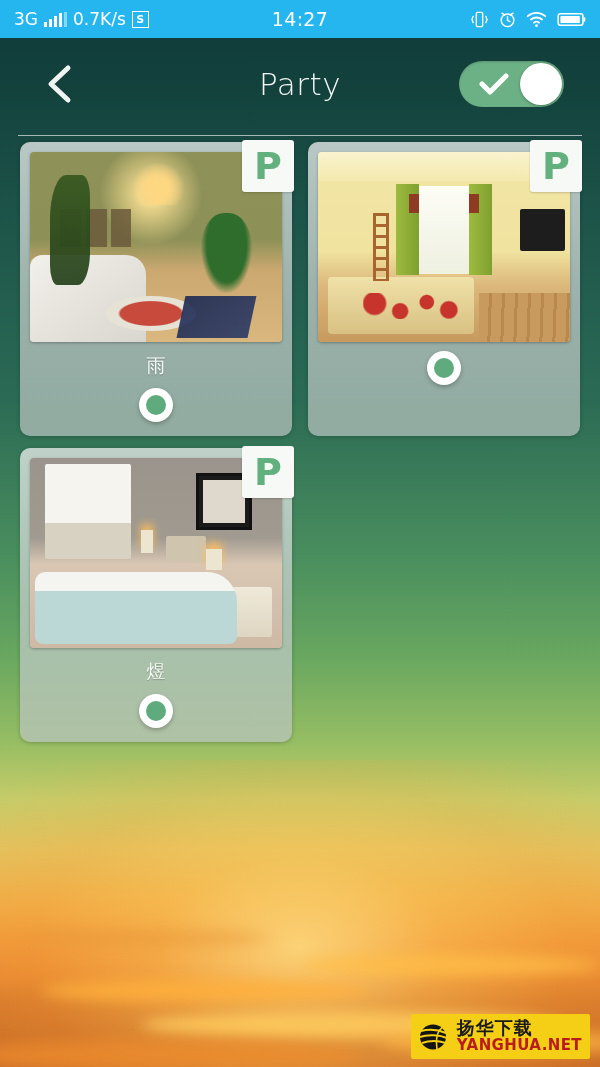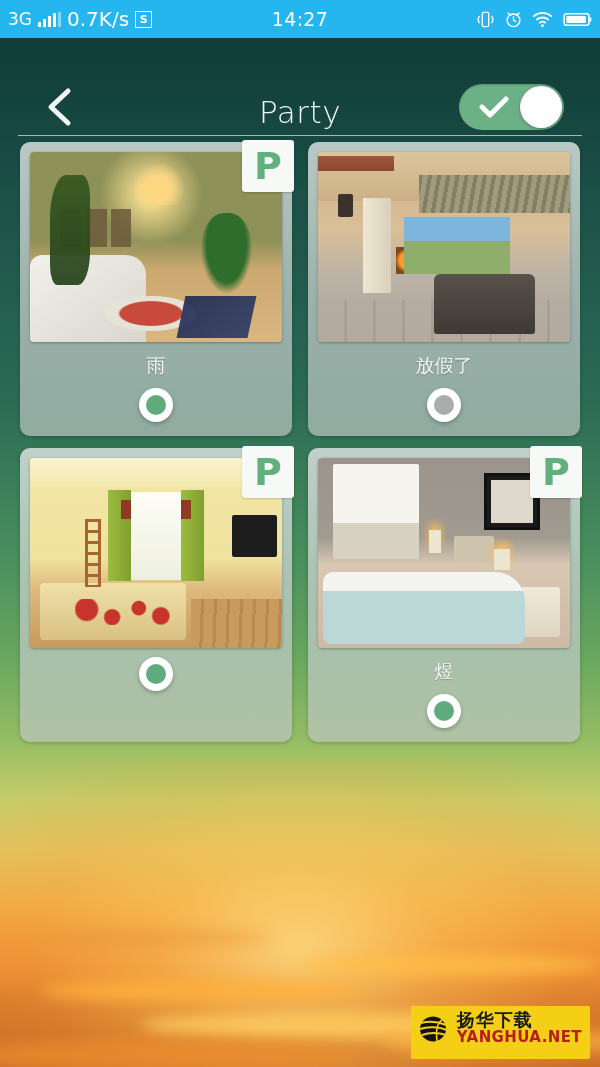--- a/index.html
+++ b/index.html
@@ -64,56 +64,56 @@
   #cloud-e { left: 380px; top: 1030px;width: 260px; height: 24px; background: rgba(255,185,70,0.7); }
   #cloud-f { left: 20px;  top: 930px; width: 250px; height: 16px; background: rgba(232,150,55,0.5); }
 
   
   #status-bar {
     position: relative;
     height: 38px;
     background: #25b6ef;
     display: flex;
     align-items: center;
-    padding: 0 8px;
+    padding: 0 14px;
     color: #ffffff;
     font-size: 17px;
     z-index: 40;
   }
   .sb-left { display: flex; align-items: center; gap: 6px; }
   .sb-center {
     position: absolute; left: 0; right: 0; top: 0; bottom: 0;
     display: flex; align-items: center; justify-content: center;
     font-size: 19px; letter-spacing: .3px; pointer-events: none;
   }
   .sb-right { margin-left: auto; display: flex; align-items: center; gap: 9px; z-index: 2; }
   .net-label { font-size: 17px; }
   .bars { display: flex; align-items: flex-end; gap: 2px; height: 15px; }
   .bars i { display: block; width: 3px; background: #fff; }
   .bars i:nth-child(1) { height: 5px; }
   .bars i:nth-child(2) { height: 8px; }
   .bars i:nth-child(3) { height: 11px; }
   .bars i:nth-child(4) { height: 14px; }
   .bars i:nth-child(5) { height: 15px; opacity: .45; }
-  .speed { font-size: 20px; }
+  .speed { font-size: 17px; }
   .s-box {
     width: 17px; height: 17px;
     border: 1.6px solid #fff;
     font-size: 11px; line-height: 15px; text-align: center;
     font-weight: bold;
   }
   .icon-svg { display: block; }
 
   
   #header {
     position: relative;
     height: 92px;
     z-index: 30;
     display: flex;
-    align-items: flex-end;
+    align-items: center;
     padding: 0 36px;
   }
   #back-button {
     width: 46px; height: 46px;
     display: flex; align-items: center; justify-content: center;
     cursor: pointer;
   }
   #page-title {
     position: absolute;
     left: 0; right: 0;
@@ -425,21 +425,21 @@
   
   #watermark {
     position: absolute;
     right: 10px;
     bottom: 8px;
     z-index: 50;
     background: #f5cf16;
     display: flex;
     align-items: center;
     gap: 6px;
-    padding: 5px 8px 13px 6px;
+    padding: 5px 8px 5px 6px;
     border-radius: 2px;
   }
   #watermark .wm-text { line-height: 1.05; }
   #watermark .wm-cn {
     color: #1a1a1a; font-size: 18px; font-weight: bold; letter-spacing: 1px;
   }
   #watermark .wm-en {
     color: #b91c1c; font-size: 15px; font-weight: bold; letter-spacing: .4px;
   }
 </style>
@@ -539,40 +539,20 @@
       </div>
       <div class="card-badge">P</div>
       <div class="card-label">雨</div>
       <div class="card-toggle-wrap">
         <div class="card-toggle">
           <span class="dot"></span>
         </div>
       </div>
     </div>
 
-    <div class="card">
-      <div class="card-photo">
-        <div class="scene scene-patio">
-          <div class="pt-roofline"></div>
-          <div class="pt-ceiling"></div>
-          <div class="pt-curtain"></div>
-          <div class="pt-lamp"></div>
-          <div class="pt-fire"></div>
-          <div class="pt-floor"></div>
-          <div class="pt-sofa"></div>
-        </div>
-      </div>
-
-      <div class="card-label">放假了</div>
-      <div class="card-toggle-wrap">
-        <div class="card-toggle off">
-          <span class="dot"></span>
-        </div>
-      </div>
-    </div>
 
     <div class="card">
       <div class="card-photo">
         <div class="scene scene-kidsroom">
           <div class="kd-curtainL"></div>
           <div class="kd-curtainR"></div>
           <div class="kd-circles"></div>
           <div class="kd-tv"></div>
           <div class="kd-floor"></div>
           <div class="kd-bed"></div>

